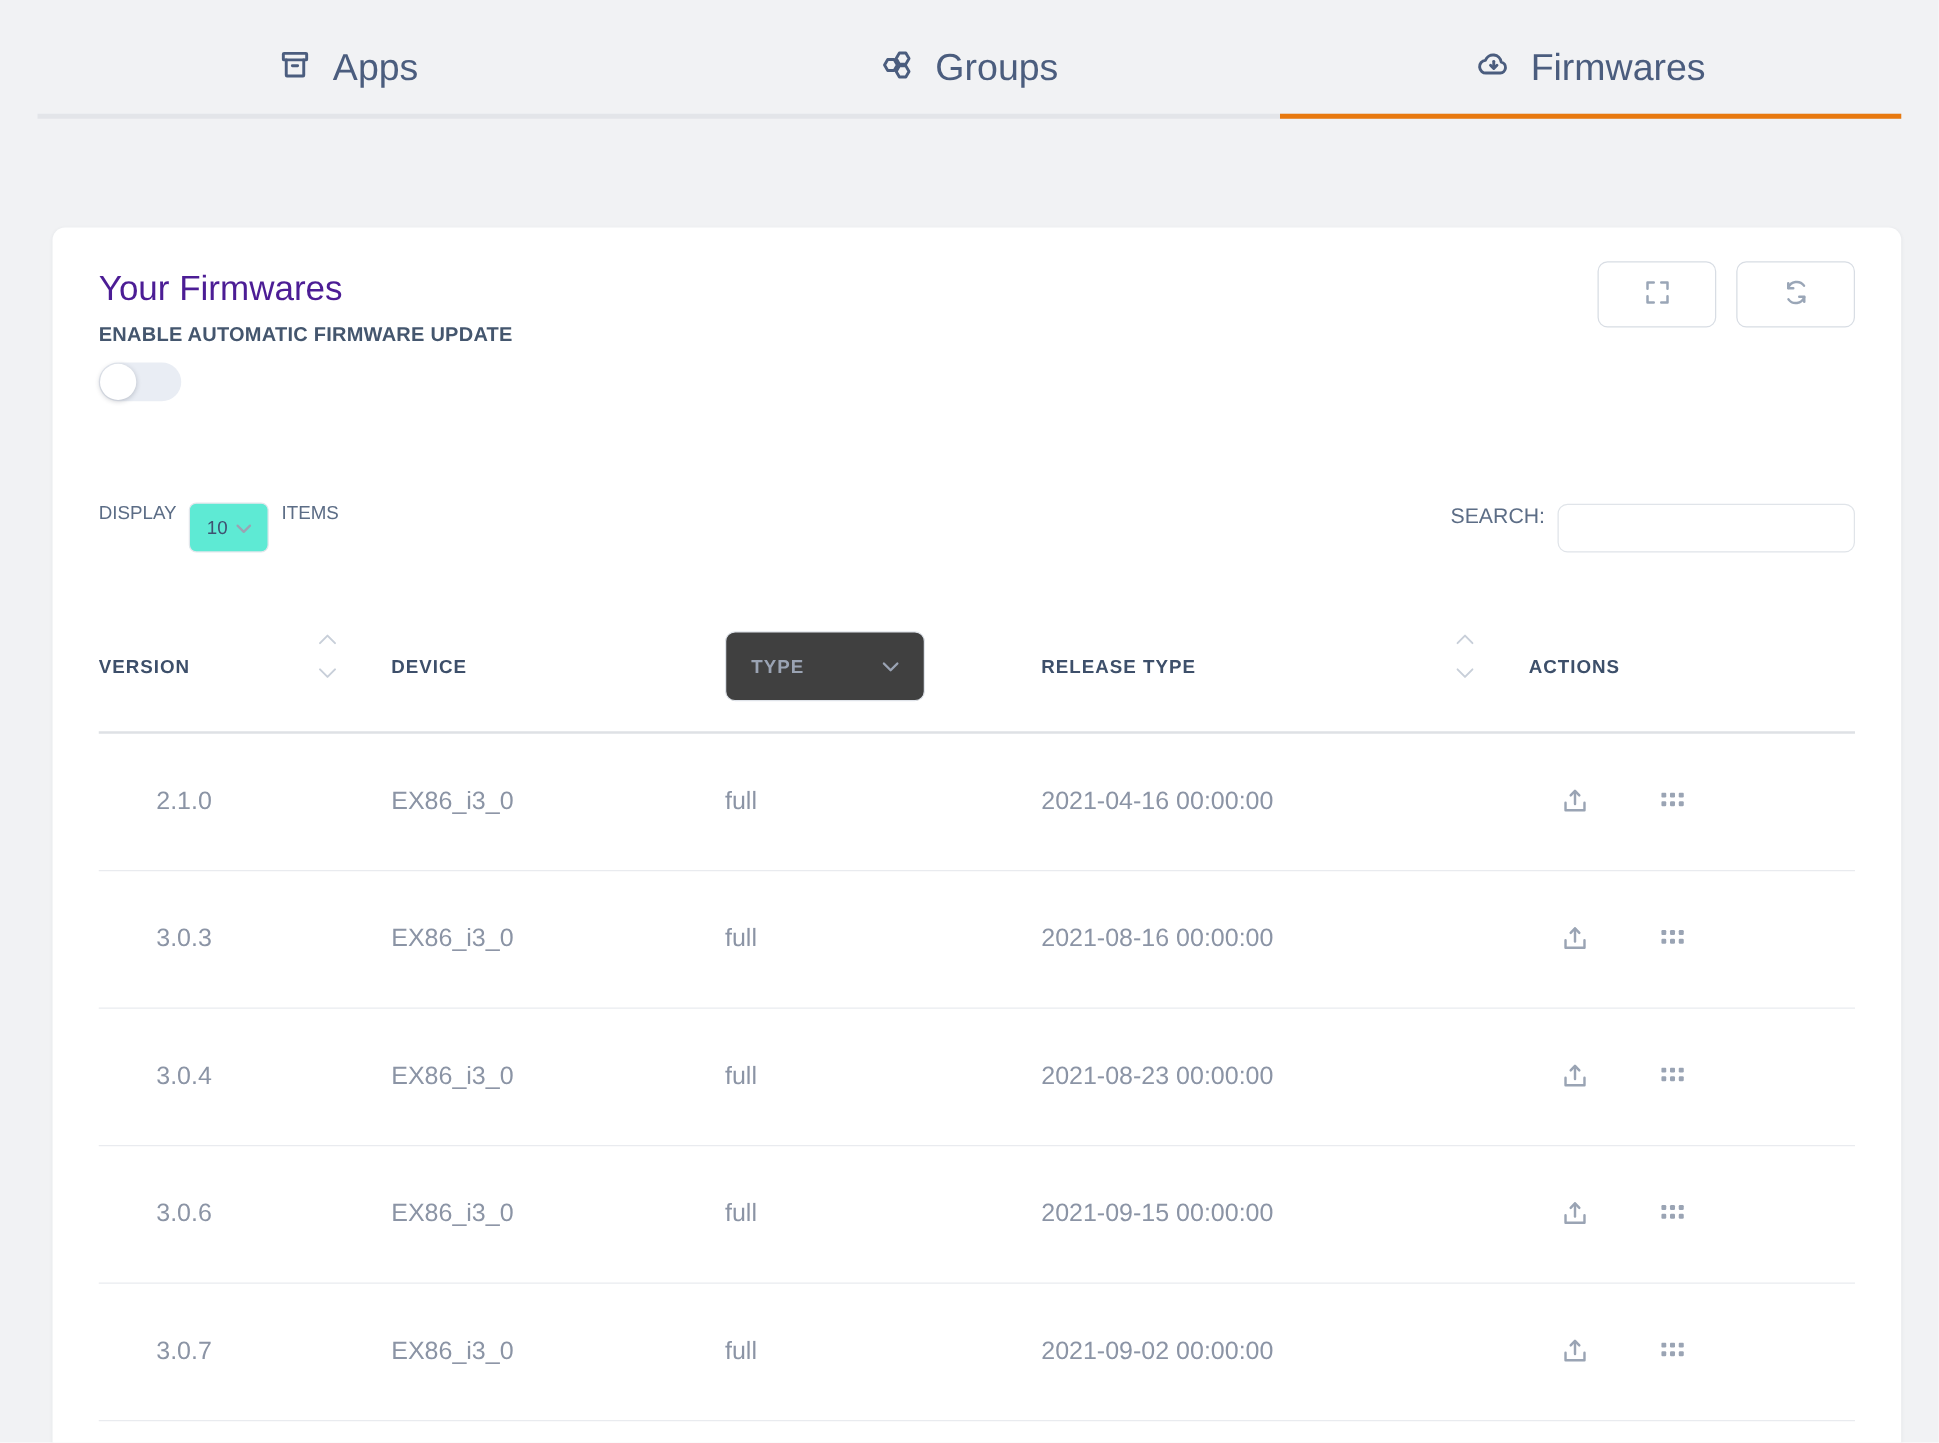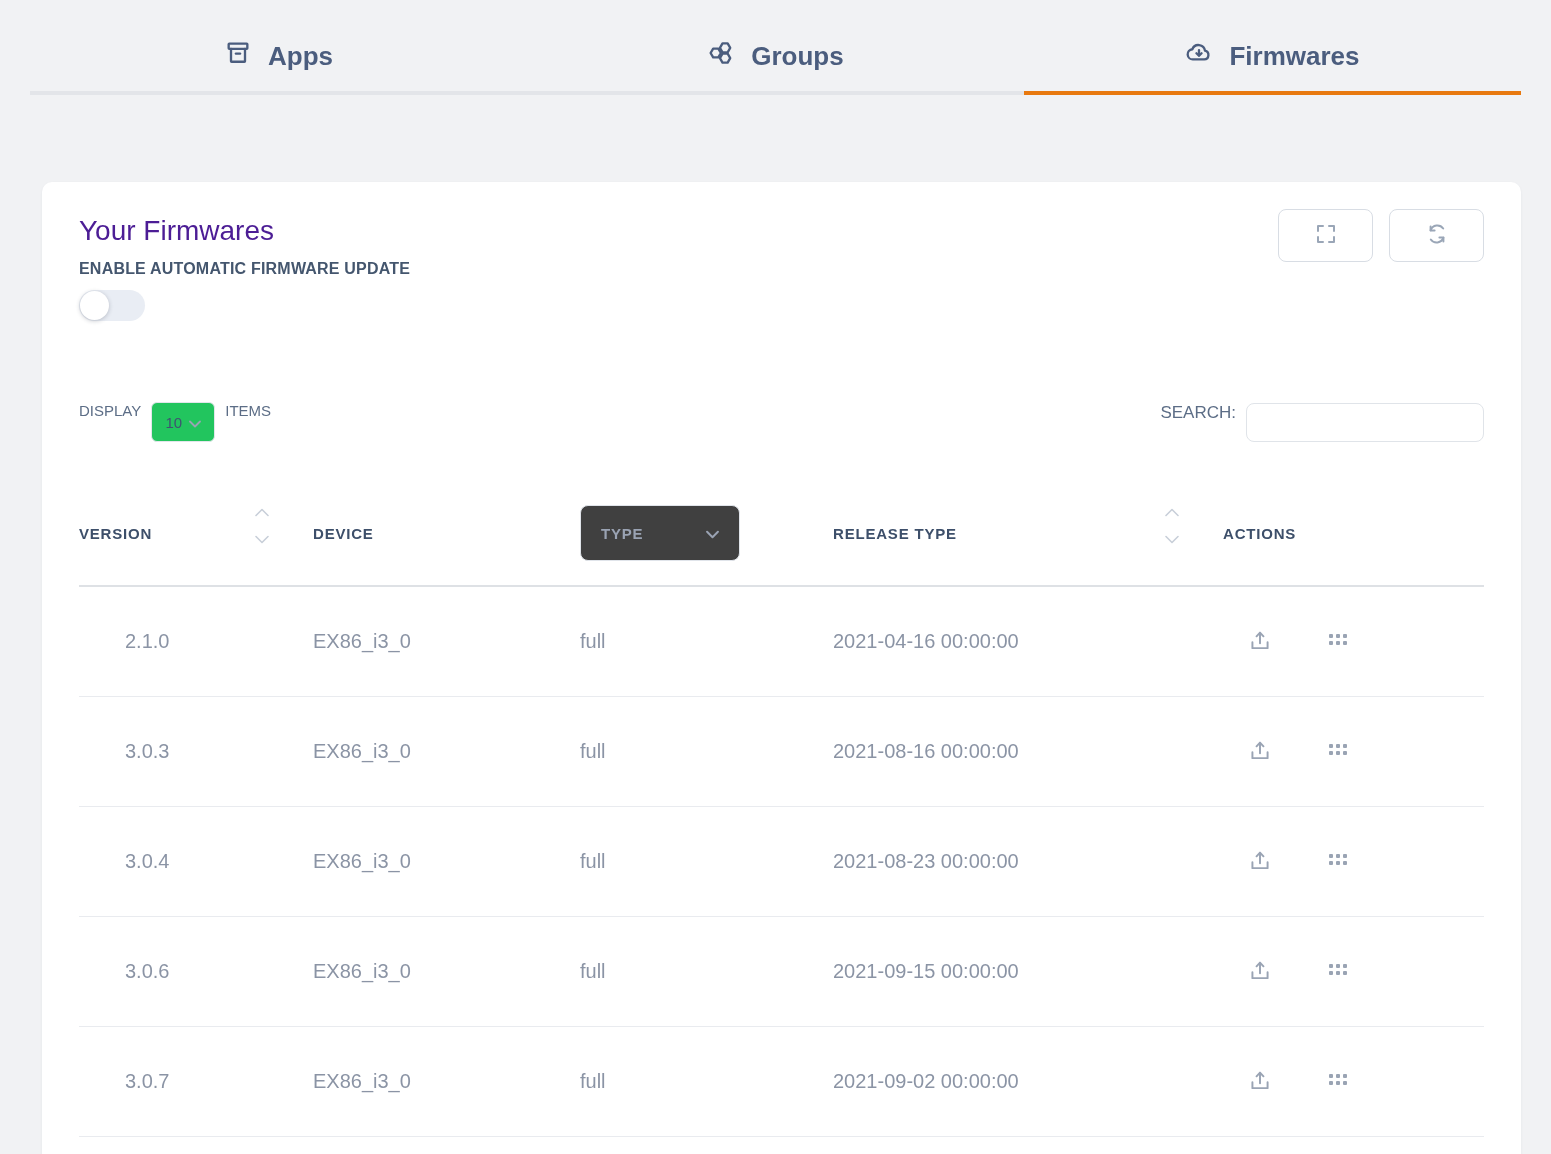--- a/index.html
+++ b/index.html
@@ -7,22 +7,22 @@
   body {
     background:#f1f2f4;
     font-family:"Liberation Sans", sans-serif;
     -webkit-font-smoothing:antialiased;
   }
 
   
   .tabbar { padding:0 30px; }
   .tabs { display:flex; height:95px; border-bottom:4px solid #e3e5e9; align-items:flex-end; }
   .tab {
-    flex:1; display:flex; align-items:center; justify-content:center; gap:16px;
-    font-size:26px; font-weight:700; color:#4b5d7e;
+    flex:1; display:flex; justify-content:center; gap:16px;
+    font-size:30px; font-weight:400; color:#4b5d7e;
     padding-bottom:17px; margin-bottom:-4px; border-bottom:4px solid transparent;
     cursor:pointer; user-select:none;
   }
   .tab.active { border-bottom-color:#e8790f;margin-top:28px; }
   .tab svg { stroke:#4b5d7e; fill:none; stroke-width:2; stroke-linecap:round; stroke-linejoin:round; }
 
   
   .card {
     margin:87px 30px 0 42px; width:1479px; height:1200px;
     background:#ffffff; border-radius:10px;
@@ -46,21 +46,21 @@
   .icon-btn {
     width:95px; height:53px; background:#fff; border:1px solid #d8dde4; border-radius:8px;
     display:flex; align-items:center; justify-content:center; cursor:pointer;
   }
   .icon-btn svg { stroke:#9aa6b7; fill:none; stroke-width:2; stroke-linecap:round; stroke-linejoin:round; }
 
   
   .controls { margin-top:81px; display:flex; justify-content:space-between; align-items:center; }
   .display-group { display:flex; align-items:flex-start; gap:10px; font-size:15px; color:#5c6d86; }
   .page-size {
-    width:64px; height:40px; border:1px solid #e2e6eb; border-radius:6px; background:#22c55e;
+    width:64px; height:40px; border:1px solid #e2e6eb; border-radius:6px; background:#5eead4;
     display:flex; align-items:center; justify-content:center; gap:7px;
     font-size:15px; color:#3f5271; cursor:pointer;
   }
   .page-size svg, .type-filter svg { stroke:#9aa3b3; fill:none; stroke-width:1.8; stroke-linecap:round; stroke-linejoin:round; }
   .search-group { display:flex; align-items:flex-start; gap:10px; }
   .search-label { font-size:17px; color:#5c6d86; }
   .search-input {
     width:238px; height:39px; border:1px solid #e0e4e9; border-radius:8px; background:#fff;
     font-size:16px; color:#3f5271; padding:0 10px; outline:none;
     font-family:"Liberation Sans", sans-serif;

